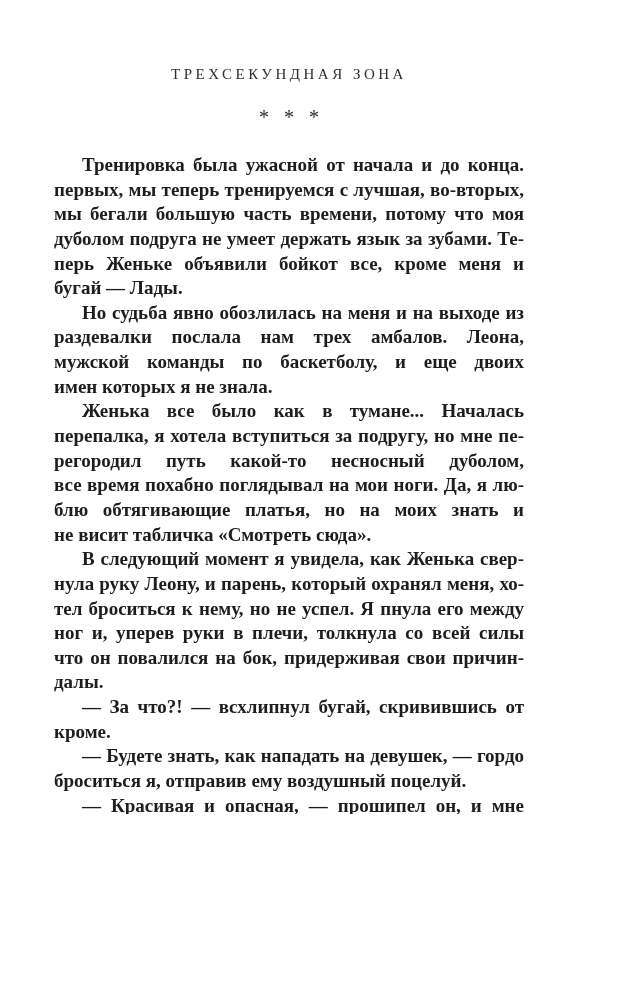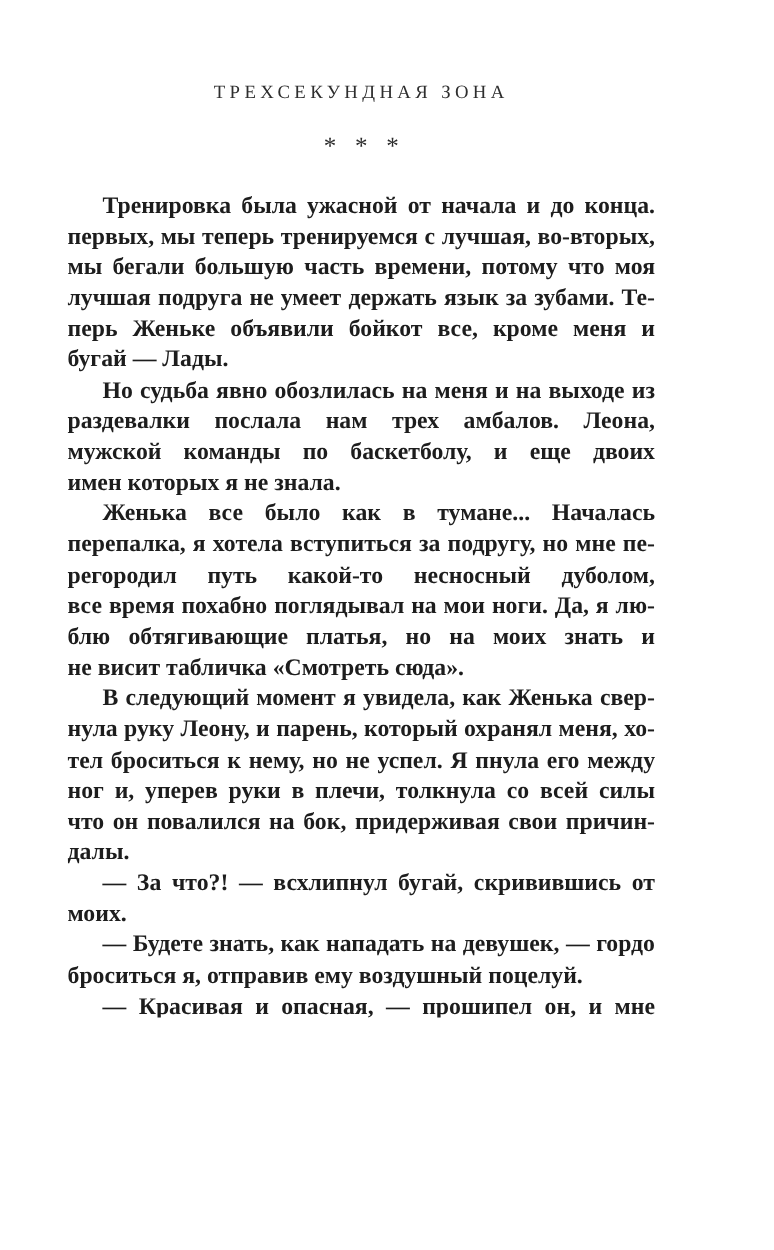--- a/index.html
+++ b/index.html
@@ -81,21 +81,21 @@
     <span class="star">*</span>
     <span class="star">*</span>
     <span class="star">*</span>
   </div>
 
   <div class="body-text">
       <div class="para">
         <div class="line first">Тренировка была ужасной от начала и до конца. Во-</div>
         <div class="line">первых, мы теперь тренируемся с лучшая, во-вторых,</div>
         <div class="line">мы бегали большую часть времени, потому что моя</div>
-        <div class="line">лучшая подруга не умеет держать язык за зубами. Те-</div>
+        <div class="line">дуболом подруга не умеет держать язык за зубами. Те-</div>
         <div class="line">перь Женьке объявили бойкот все, кроме меня и капи-</div>
         <div class="line last">бугай — Лады.</div>
       </div>
       <div class="para">
         <div class="line first">Но судьба явно обозлилась на меня и на выходе из</div>
         <div class="line">раздевалки послала нам трех амбалов. Леона, капитана</div>
         <div class="line">мужской команды по баскетболу, и еще двоих игроков,</div>
         <div class="line last">имен которых я не знала.</div>
       </div>
       <div class="para">
@@ -109,21 +109,21 @@
       <div class="para">
         <div class="line first">В следующий момент я увидела, как Женька свер-</div>
         <div class="line">нула руку Леону, и парень, который охранял меня, хо-</div>
         <div class="line">тел броситься к нему, но не успел. Я пнула его между</div>
         <div class="line">ног и, уперев руки в плечи, толкнула со всей силы так,</div>
         <div class="line">что он повалился на бок, придерживая свои причин-</div>
         <div class="line last">далы.</div>
       </div>
       <div class="para">
         <div class="line first">— За что?! — всхлипнул бугай, скривившись от</div>
-        <div class="line last">моих.</div>
+        <div class="line last">кроме.</div>
       </div>
       <div class="para">
         <div class="line first">— Будете знать, как нападать на девушек, — гордо</div>
         <div class="line last">броситься я, отправив ему воздушный поцелуй.</div>
       </div>
       <div class="para">
         <div class="line first">— Красивая и опасная, — прошипел он, и мне даже</div>
         <div class="line last">скривившись, что незнакомец подмигнул.</div>
       </div>
     </div>

